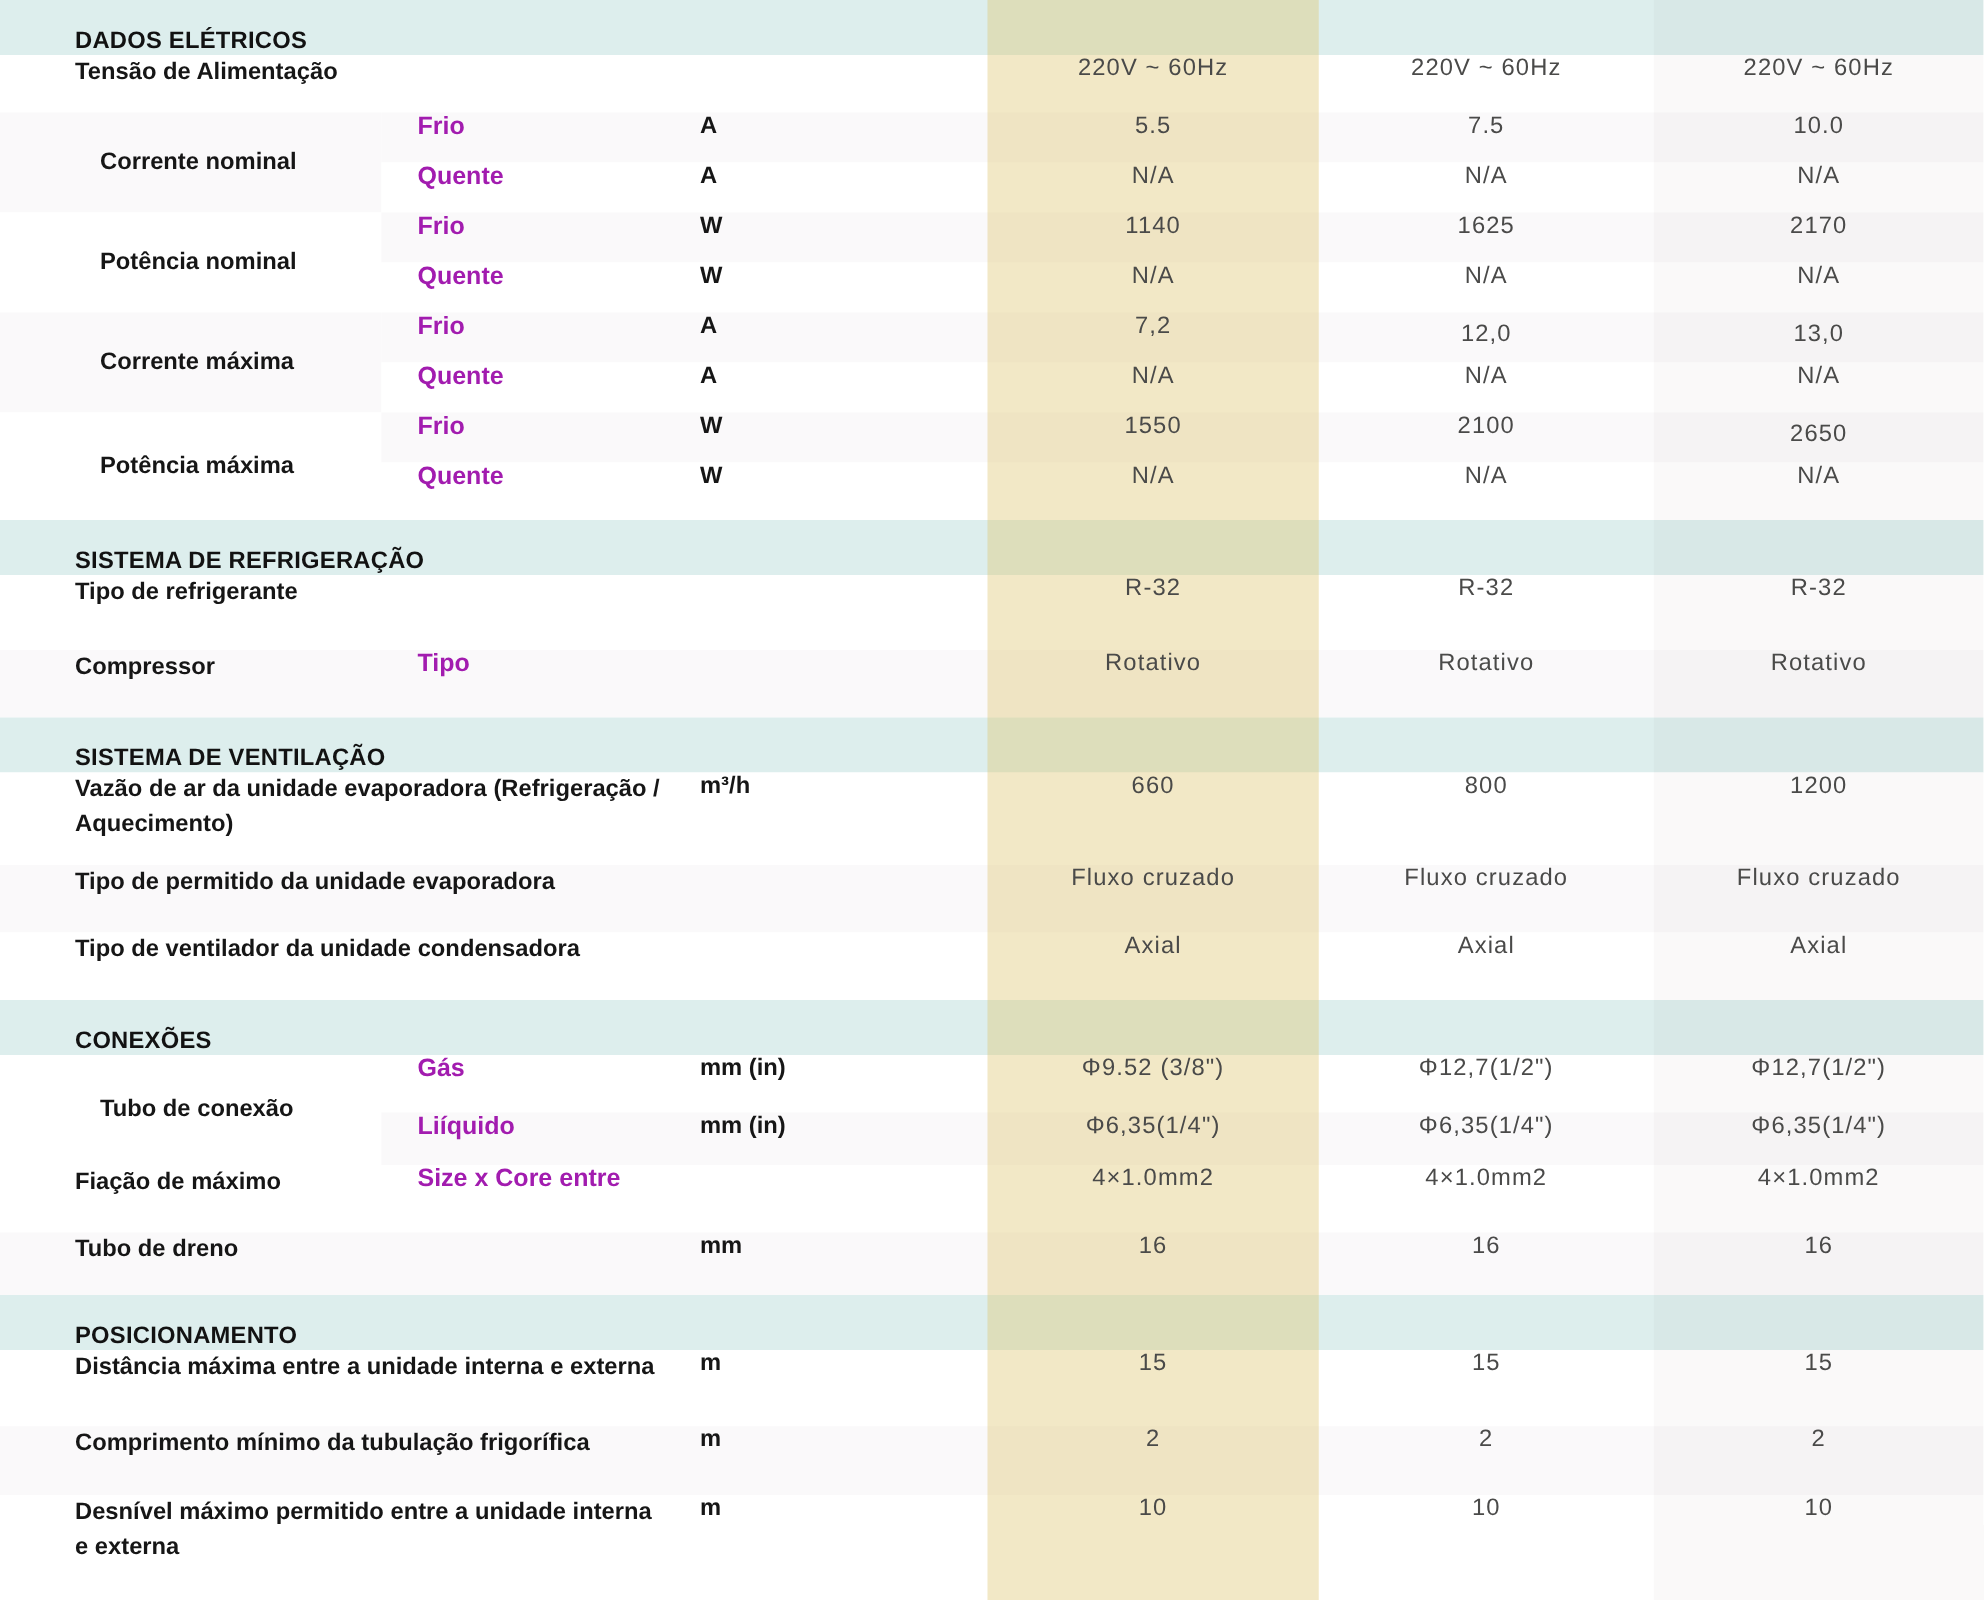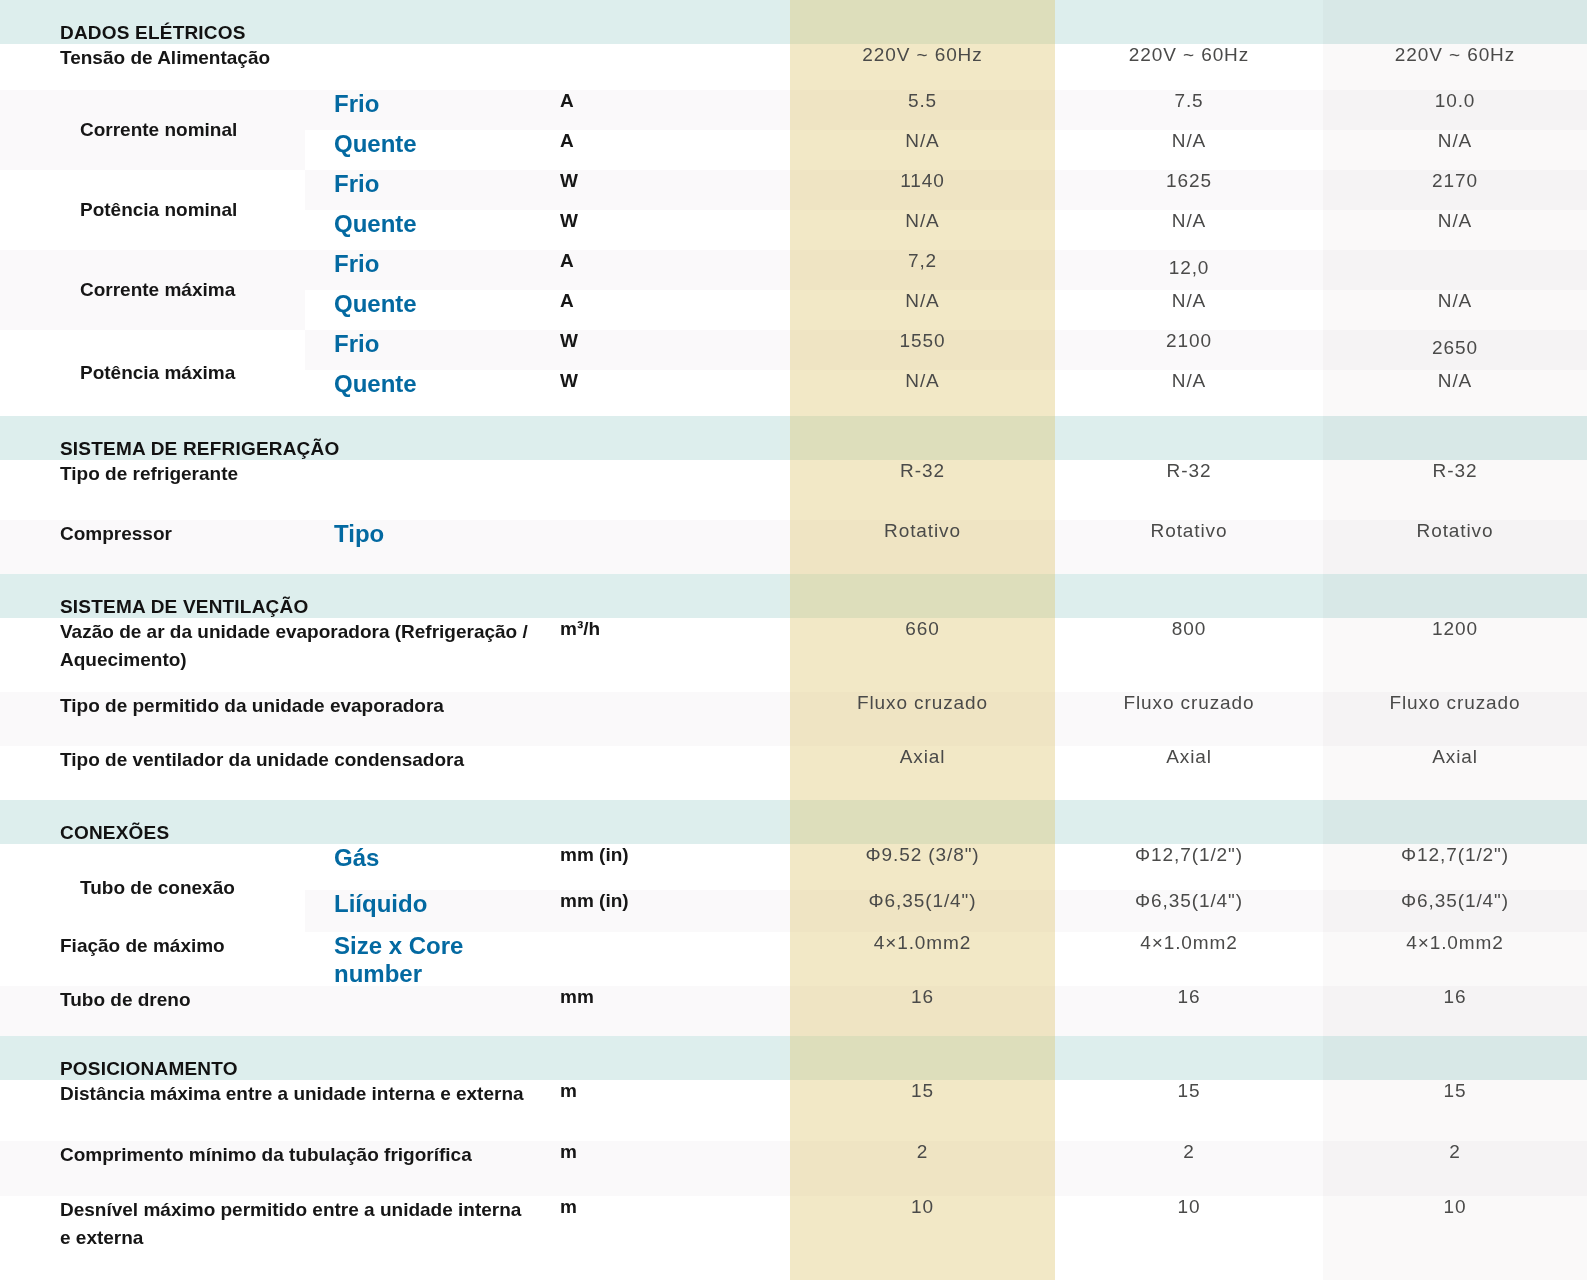--- a/index.html
+++ b/index.html
@@ -28,21 +28,21 @@
   .group{ display:flex; }
   .gcol{ flex:1; }
 
   .cell{ display:flex; align-items:center; position:relative; z-index:2; }
 
   .label{ width:305px; padding-left:60px; font-weight:700; font-size:19px;
           color:#161616; line-height:1.45; }
   .label.wide{ width:545px; padding-right:8px; }
   .glabel{ width:305px; padding-left:80px; font-weight:700; font-size:19px;
            color:#161616; display:flex; align-items:center; position:relative; z-index:2; }
-  .sub{ width:240px; padding-left:29px; font-weight:700; font-size:24px; color:#0369a1; }
+  .sub{ width:240px; padding-left:29px; font-weight:700; font-size:20px; color:#a21caf; }
   .unit{ width:245px; padding-left:15px; font-weight:700; font-size:19px; color:#161616; }
 
   .val{ font-size:19px; color:#4A4A49; letter-spacing:.9px;
         justify-content:center; text-align:center; }
   .va{ width:265px; } .vb{ width:268px; } .vc{ width:264px; }
   .dn{ transform:translateY(7px); }
 
   .h40{height:40px} .h42{height:42px} .h46{height:46px} .h50{height:50px}
   .h54{height:54px} .h55{height:55px} .h60{height:60px} .h61{height:61px}
   .h74{height:74px} .h84{height:84px}
@@ -115,20 +115,21 @@
   </div>
 
   <div class="group">
     <div class="glabel bg-g">Corrente máxima</div>
     <div class="gcol">
       <div class="leaf bg-g h40">
         <div class="cell sub">Frio</div>
         <div class="cell unit">A</div>
         <div class="cell val va">7,2</div>
         <div class="cell val vb dn">12,0</div>
+        <div class="cell val vc dn">13,0</div>
       </div>
       <div class="leaf bg-w h40">
         <div class="cell sub">Quente</div>
         <div class="cell unit">A</div>
         <div class="cell val va">N/A</div>
         <div class="cell val vb">N/A</div>
         <div class="cell val vc">N/A</div>
       </div>
     </div>
   </div>
@@ -221,21 +222,21 @@
         <div class="cell unit">mm (in)</div>
         <div class="cell val va">Φ6,35(1/4")</div>
         <div class="cell val vb">Φ6,35(1/4")</div>
         <div class="cell val vc">Φ6,35(1/4")</div>
       </div>
     </div>
   </div>
 
   <div class="leaf bg-w h54">
     <div class="cell label">Fiação de máximo</div>
-    <div class="cell sub">Size x Core number</div>
+    <div class="cell sub">Size x Core entre</div>
     <div class="cell unit"></div>
     <div class="cell val va">4×1.0mm2</div>
     <div class="cell val vb">4×1.0mm2</div>
     <div class="cell val vc">4×1.0mm2</div>
   </div>
 
   <div class="leaf bg-g h50">
     <div class="cell label wide">Tubo de dreno</div>
     <div class="cell unit">mm</div>
     <div class="cell val va">16</div>

